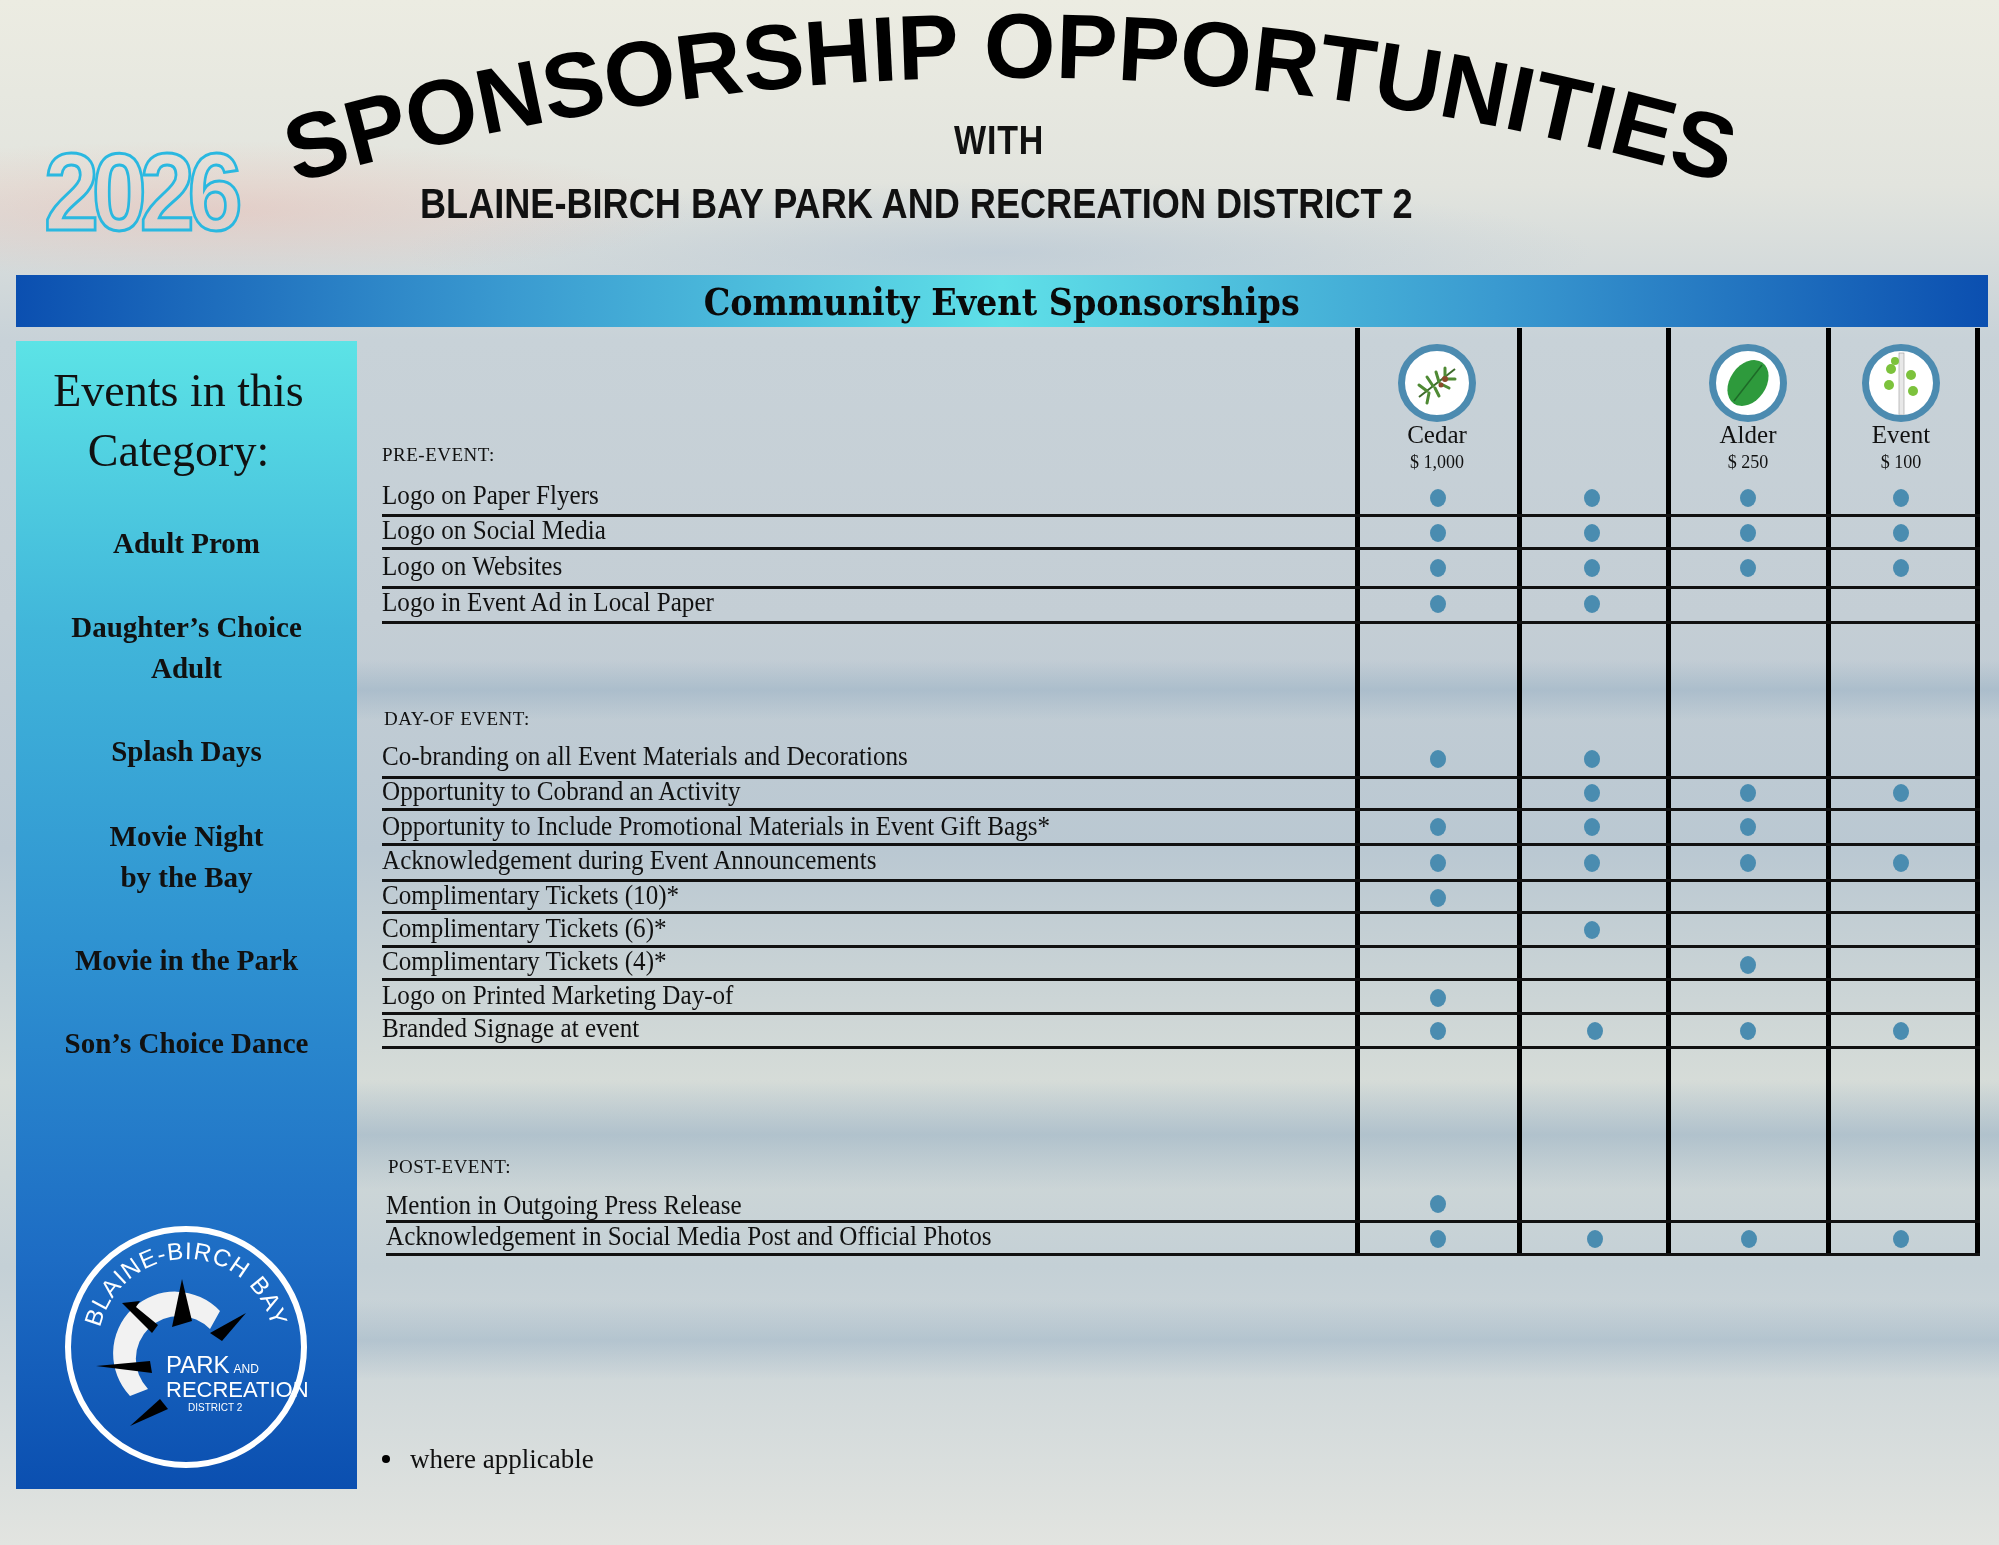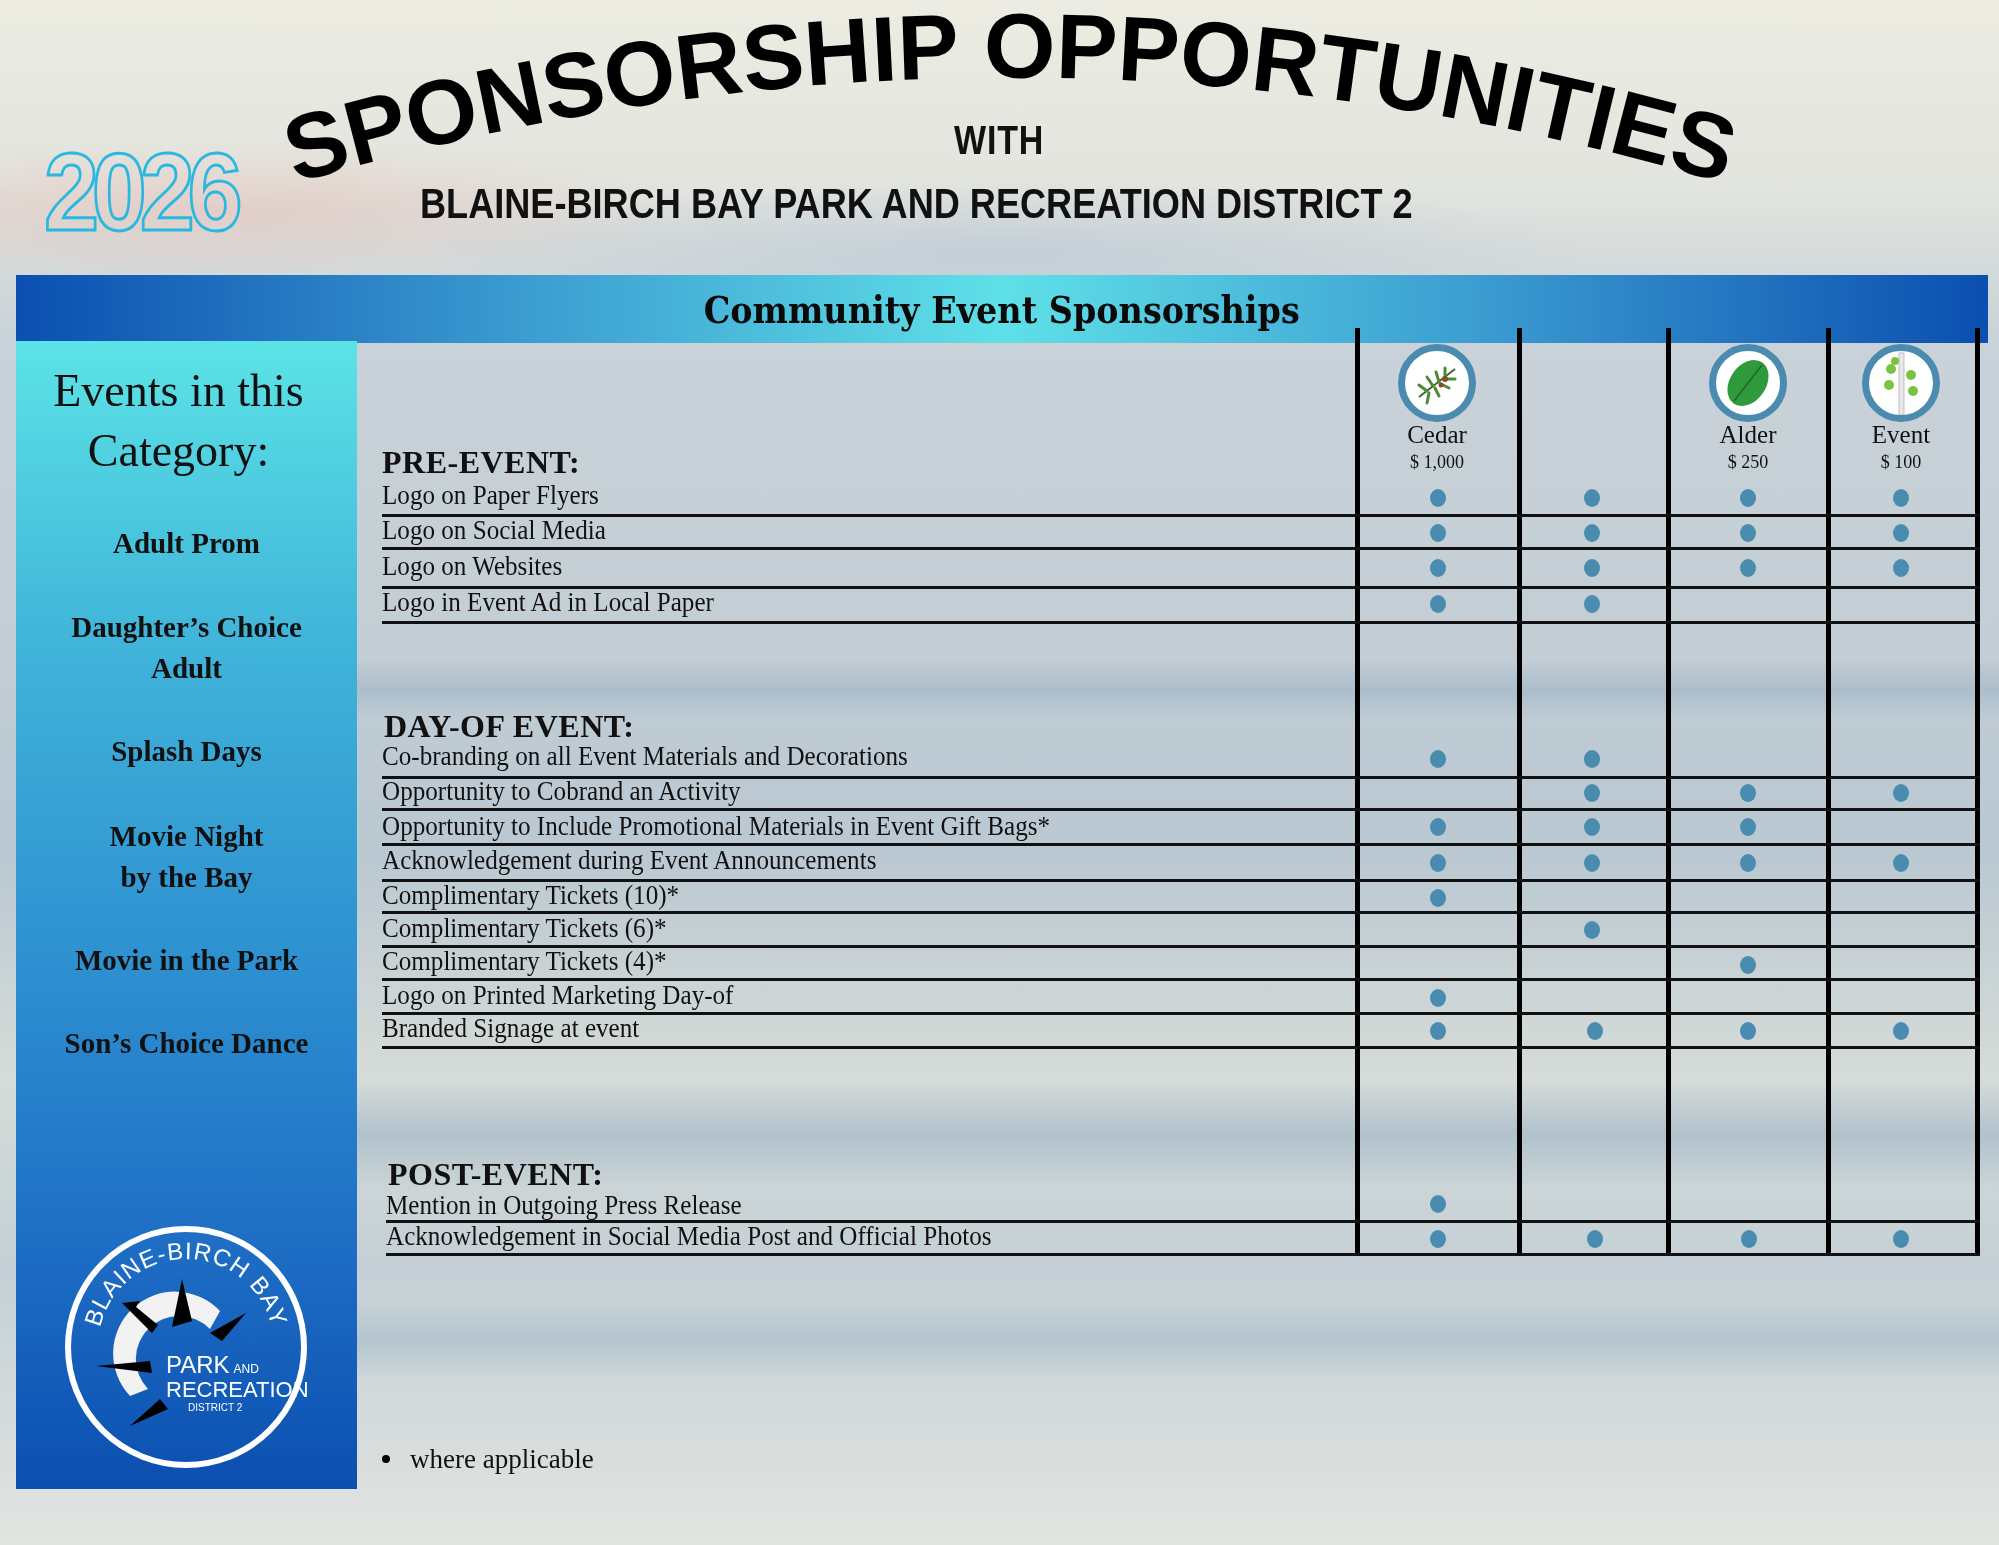--- a/index.html
+++ b/index.html
@@ -34,21 +34,21 @@
   }
   .with span { display:inline-block; margin-left:0; transform:scaleX(0.85); }
   .district {
     position:absolute; left:420px; top:180px;
     font-family:"Liberation Sans", sans-serif; font-weight:700; font-size:42px;
     transform:scaleX(0.86); transform-origin:left top; white-space:nowrap;
   }
 
   
   .banner {
-    position:absolute; left:16px; top:275px; width:1972px; height:68px;
+    position:absolute; left:16px; top:275px; width:1972px; height:52px;
     background:linear-gradient(90deg, #0b4fb0 0%, #3a9ad0 25%, #5fe0e8 50%, #3a9ad0 75%, #0b4fb0 100%);
     display:flex; align-items:center; justify-content:center;
   }
   .banner span { font-family:"DejaVu Serif", serif; font-weight:700; font-size:38px; color:#0a0a0a; transform:scaleX(0.88); display:inline-block; }
 
   
   .sidebar {
     position:absolute; left:16px; top:341px; width:341px; height:1148px;
     background:linear-gradient(180deg, #5ce3e6 0%, #41b6da 25%, #2d8fd0 55%, #1d6cc4 80%, #0b4fb0 100%);
     text-align:center;
@@ -59,21 +59,21 @@
   .sidebar .event {
     font-family:"Liberation Serif", serif; font-weight:700; font-size:29px; line-height:41px;
     position:absolute; left:0; width:341px;
   }
   .logo { position:absolute; left:44px; top:880px; width:252px; height:252px; }
 
   
   .table-area { position:absolute; left:0; top:0; width:1999px; height:1545px; }
   .vline { position:absolute; width:5px; background:#000; top:328px; height:928px; }
   .hline { position:absolute; height:3px; background:#111; }
-  .section-label { position:absolute; font-family:"Liberation Serif", serif; font-weight:700; font-size:32px; letter-spacing:0.5px; }
+  .section-label { position:absolute; font-family:"Liberation Serif", serif; font-weight:400; font-size:19px; letter-spacing:0.5px; }
   .row-label { position:absolute; font-family:"Liberation Serif", serif; font-size:27px; white-space:nowrap; transform:scaleX(0.93); transform-origin:left top; }
   .dot { position:absolute; width:16px; height:18px; border-radius:50%; background:#4a8cb0; margin-left:-8px; margin-top:-9px; }
 
   .tier { position:absolute; width:150px; text-align:center; top:344px; }
   .tier .badge { width:64px; height:64px; border-radius:50%; border:7px solid #4c8bb0; background:#fff; margin:0 auto; position:relative; overflow:hidden; }
   .tier .name { font-family:"Liberation Serif", serif; font-size:25px; line-height:26px; margin-top:0; }
   .tier .price { font-family:Liberation Serif, serif; font-size:18px; line-height:28px; }
 
   .footnote { position:absolute; left:382px; top:1444px; font-family:"Liberation Serif", serif; font-size:27px; }
   .footnote .bullet { display:inline-block; width:8px; height:8px; background:#000; border-radius:50%; margin-right:20px; vertical-align:middle; position:relative; top:-3px; }

